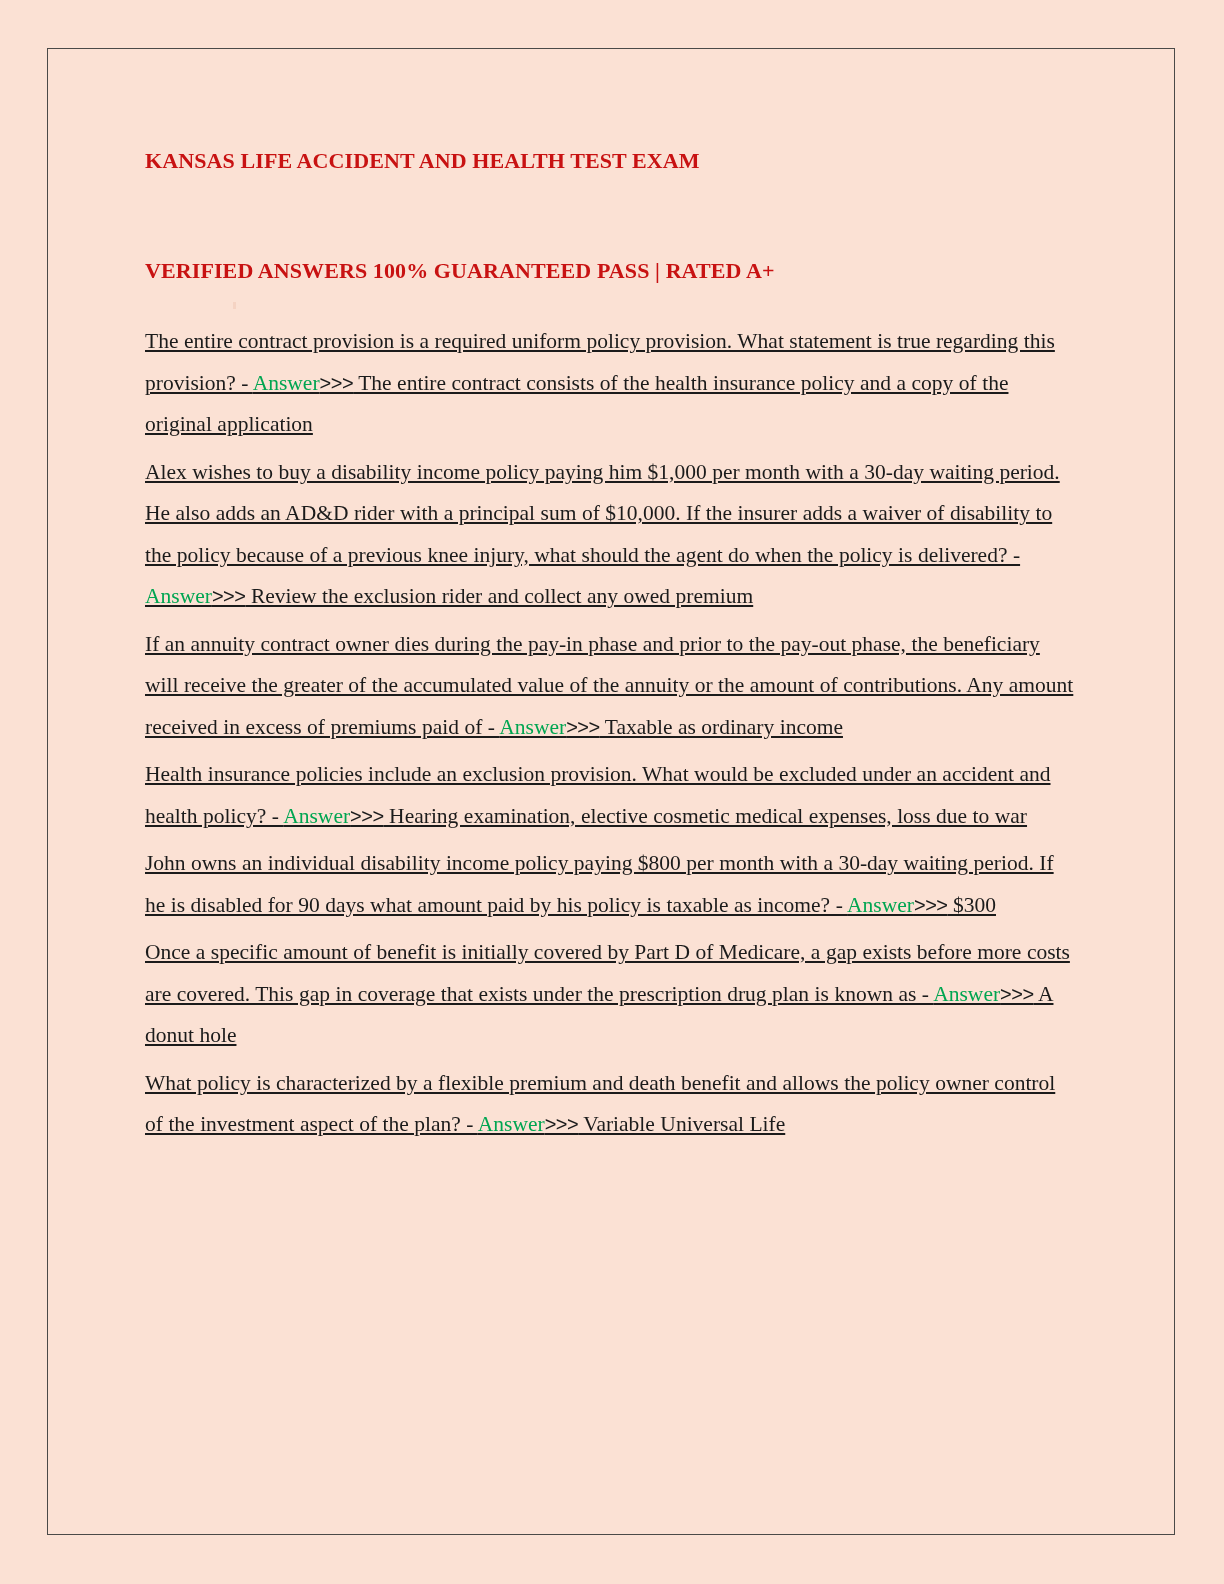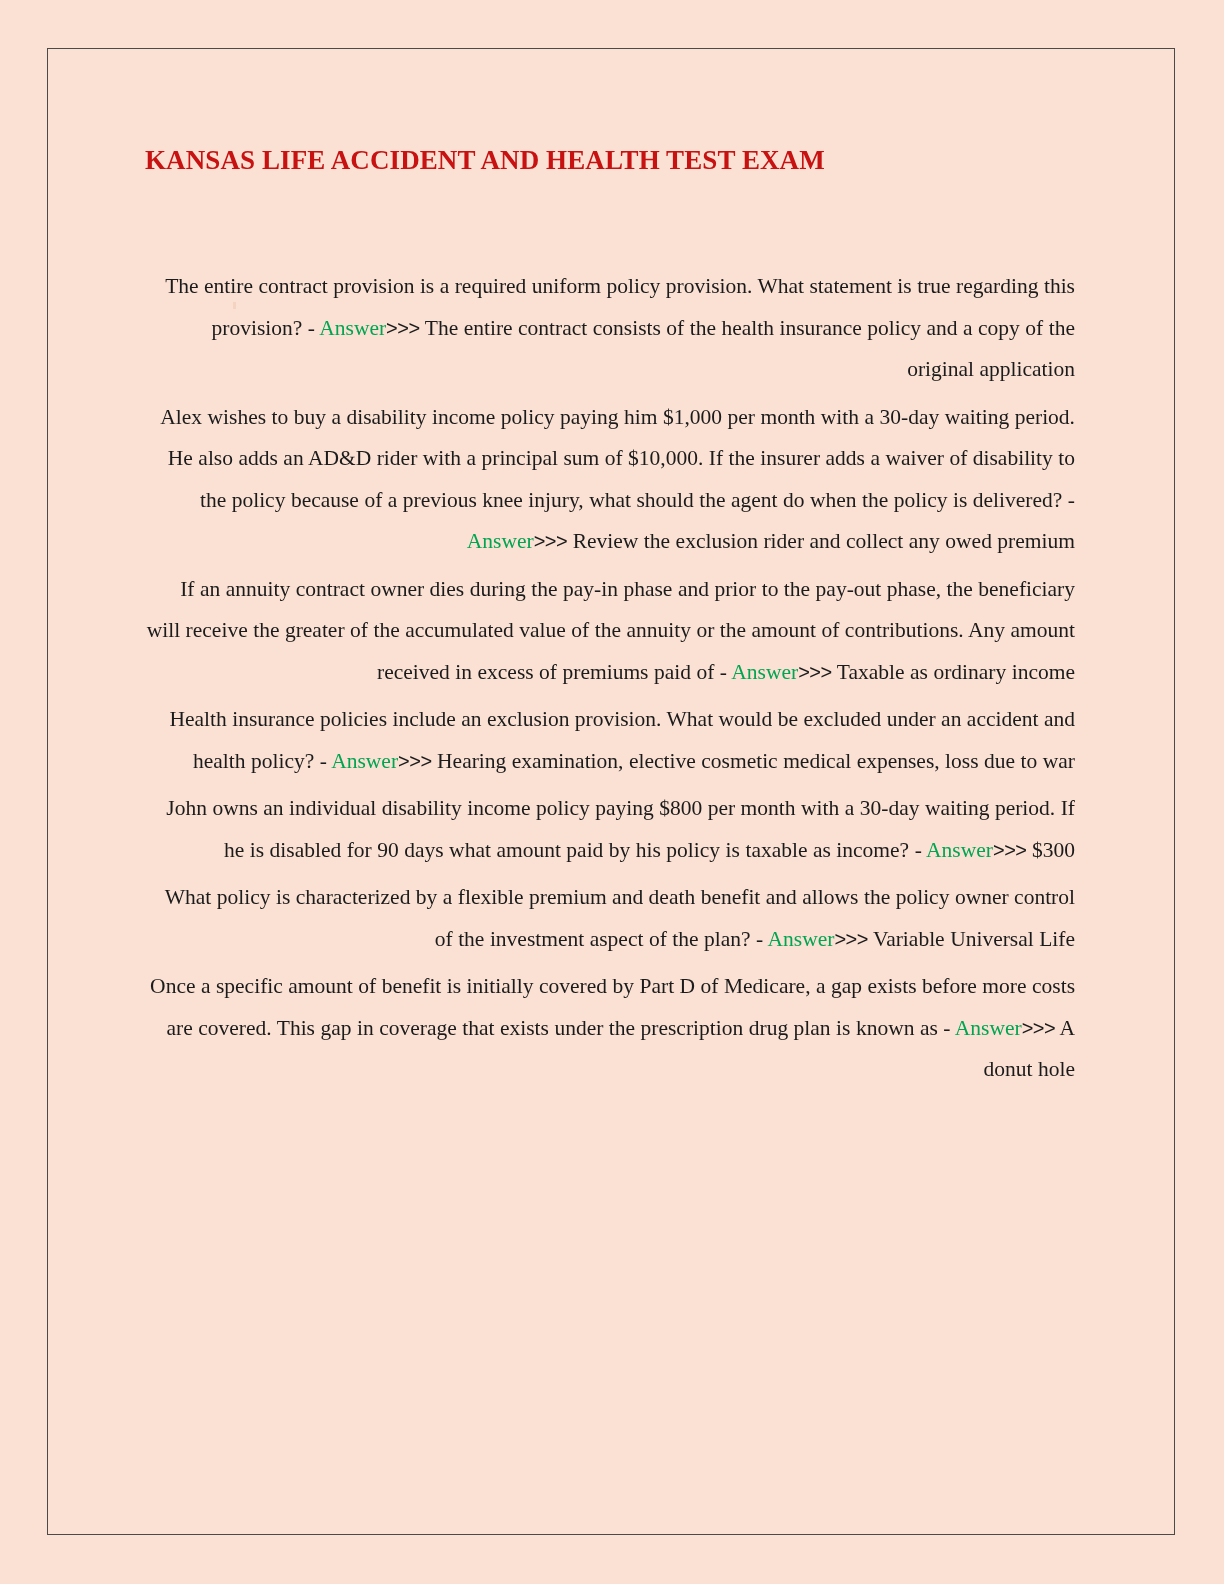--- a/index.html
+++ b/index.html
@@ -38,38 +38,39 @@
   .content {
     position: absolute;
     left: 145px;
     top: 133px;
     width: 930px;
   }
 
   .doc-title {
     color: #c81212;
     font-weight: bold;
-    font-size: 27px;
+    font-size: 22px;
     line-height: 55px;
     letter-spacing: 0.1px;
     margin: 0 0 0 0;
     text-rendering: optimizeLegibility;
   }
 
   .spacer-after-title {
     height: 23px;
   }
 
   .para {
     color: #1b1b1b;
     font-size: 21.5px;
     line-height: 41.5px;
     margin: 0 0 6px 0;
-    text-align: right;
+    text-align: left;
     word-spacing: 0.1px;
+    text-decoration: underline;
   }
 
   .answer {
     color: #00a551;
   }
 
   .arrows {
     color: #1b1b1b;
     font-family: "Liberation Sans", "DejaVu Sans", sans-serif;
     font-size: 20px;
@@ -93,28 +94,29 @@
 
   <div class="page-frame"></div>
 
   <div class="faint-mark"></div>
 
   <div class="content">
 
     <h1 class="doc-title">
       <span>KANSAS LIFE ACCIDENT AND HEALTH TEST EXAM</span><br>
       <br>
+      <span>VERIFIED ANSWERS 100% GUARANTEED PASS | RATED A+</span>
     </h1>
 
     <div class="spacer-after-title"></div>
 
     <div id="qa-list">
         <p class="para"><span>The entire contract provision is a required uniform policy provision. What statement is true regarding this provision? - </span><span class="answer">Answer</span><span class="arrows">&gt;&gt;&gt;</span><span> The entire contract consists of the health insurance policy and a copy of the original application</span></p>
         <p class="para"><span>Alex wishes to buy a disability income policy paying him $1,000 per month with a 30-day waiting period. He also adds an AD&amp;D rider with a principal sum of $10,000. If the insurer adds a waiver of disability to the policy because of a previous knee injury, what should the agent do when the policy is delivered? - </span><span class="answer">Answer</span><span class="arrows">&gt;&gt;&gt;</span><span> Review the exclusion rider and collect any owed premium</span></p>
         <p class="para"><span>If an annuity contract owner dies during the pay-in phase and prior to the pay-out phase, the beneficiary will receive the greater of the accumulated value of the annuity or the amount of contributions. Any amount received in excess of premiums paid of - </span><span class="answer">Answer</span><span class="arrows">&gt;&gt;&gt;</span><span> Taxable as ordinary income</span></p>
         <p class="para"><span>Health insurance policies include an exclusion provision. What would be excluded under an accident and health policy? - </span><span class="answer">Answer</span><span class="arrows">&gt;&gt;&gt;</span><span> Hearing examination, elective cosmetic medical expenses, loss due to war</span></p>
         <p class="para"><span>John owns an individual disability income policy paying $800 per month with a 30-day waiting period. If he is disabled for 90 days what amount paid by his policy is taxable as income? - </span><span class="answer">Answer</span><span class="arrows">&gt;&gt;&gt;</span><span> $300</span></p>
+        <p class="para"><span>Once a specific amount of benefit is initially covered by Part D of Medicare, a gap exists before more costs are covered. This gap in coverage that exists under the prescription drug plan is known as - </span><span class="answer">Answer</span><span class="arrows">&gt;&gt;&gt;</span><span> A donut hole</span></p>
         <p class="para"><span>What policy is characterized by a flexible premium and death benefit and allows the policy owner control of the investment aspect of the plan? - </span><span class="answer">Answer</span><span class="arrows">&gt;&gt;&gt;</span><span> Variable Universal Life</span></p>
-        <p class="para"><span>Once a specific amount of benefit is initially covered by Part D of Medicare, a gap exists before more costs are covered. This gap in coverage that exists under the prescription drug plan is known as - </span><span class="answer">Answer</span><span class="arrows">&gt;&gt;&gt;</span><span> A donut hole</span></p>
       </div>
 
   </div>
 </div>
 
 </body></html>

